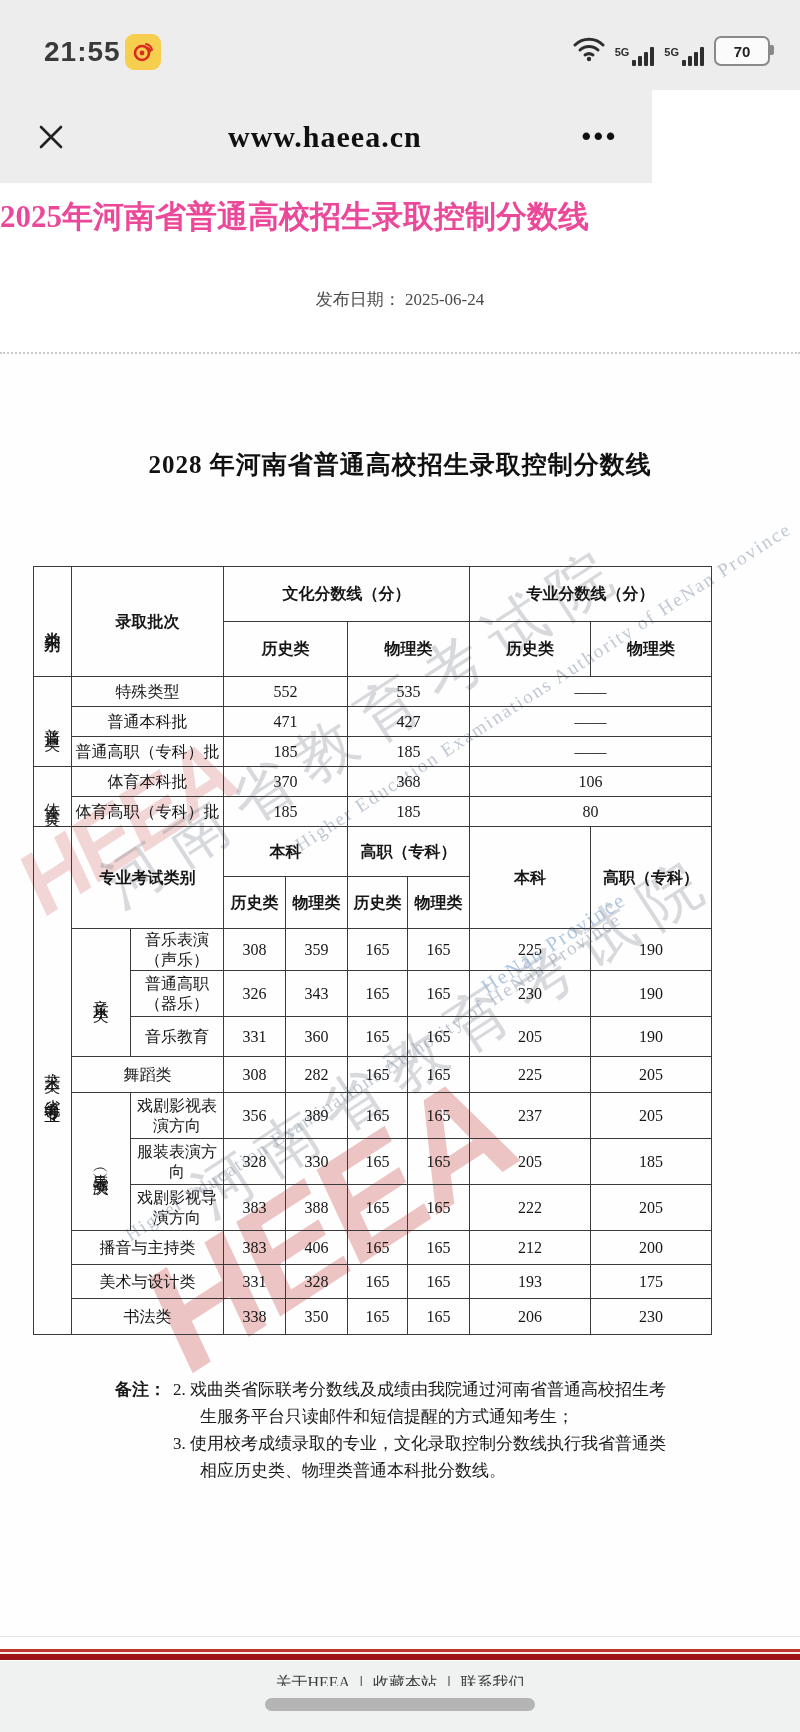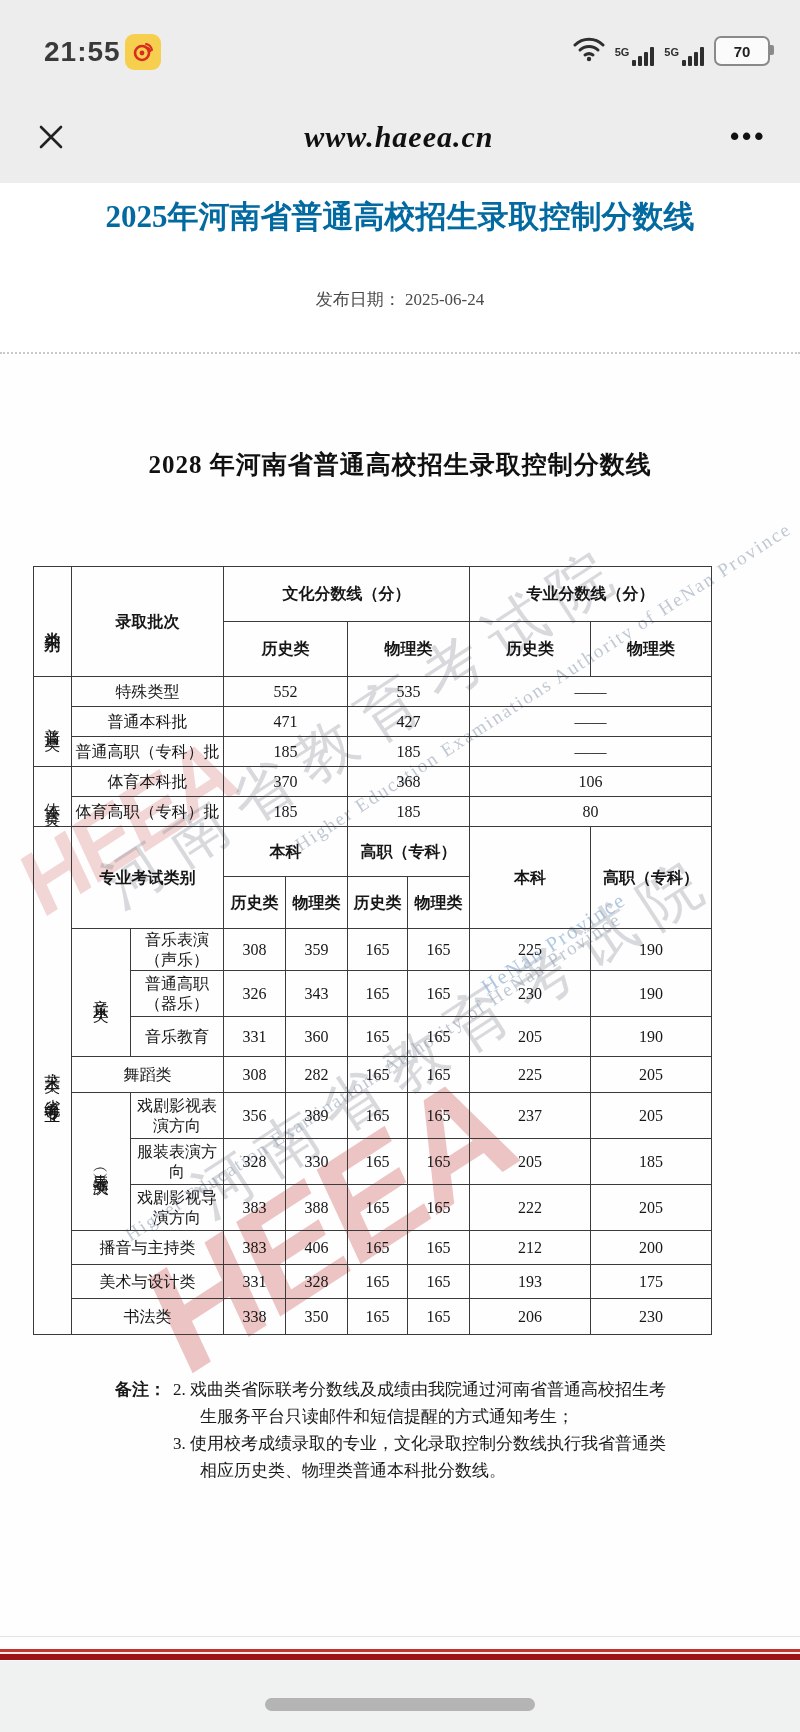--- a/index.html
+++ b/index.html
@@ -17,29 +17,29 @@
   .sig{display:flex;align-items:flex-end;gap:3px;}
   .sig .g5{font-size:11px;font-weight:bold;color:#2e2e2e;margin-bottom:8px;}
   .bars{display:flex;align-items:flex-end;gap:2px;height:20px;}
   .bars i{display:block;width:4px;background:#2e2e2e;border-radius:1px;}
   .battery{position:relative;width:52px;height:26px;border:2px solid #8a8a8a;border-radius:7px;
            background:#fbfbfb;display:flex;align-items:center;justify-content:center;margin-bottom:0px;}
   .battery span{font-size:15px;font-weight:bold;color:#222;}
   .battery .nub{position:absolute;right:-6px;top:7px;width:4px;height:10px;background:#8a8a8a;border-radius:0 2px 2px 0;}
 
   
-  .browserbar{position:absolute;left:0;top:90px;width:800px;height:93px;background:#ededed;
-              display:flex;align-items:center;justify-content:space-between;box-sizing:border-box;padding:0 34px;font-style:italic;}
+  .browserbar{position:absolute;left:0;top:90px;width:652px;height:93px;background:#ededed;
+              display:flex;align-items:center;justify-content:space-between;box-sizing:border-box;padding:0 34px;}
   .close-btn{width:34px;height:34px;display:flex;align-items:center;justify-content:center;}
   .url{font-family:"Liberation Serif",serif;font-weight:bold;font-size:30px;color:#101010;letter-spacing:1px;}
   .menu-btn{font-size:26px;color:#111;letter-spacing:3px;font-weight:bold;}
 
   
-  .article-title{position:absolute;left:0;top:196px;width:800px;text-align:center;
-                 font-family:"Liberation Serif",serif;font-weight:bold;font-size:31px;color:#0369a1;}
+  .article-title{position:absolute;left:0;top:196px;width:800px;text-align:left;
+                 font-family:"Liberation Serif",serif;font-weight:bold;font-size:31px;color:#ec4899;}
   .pub-date{position:absolute;left:0;top:288px;width:800px;text-align:center;font-size:17px;color:#4a4a4a;
             font-family:"Liberation Serif",serif;}
   .dotted-sep{position:absolute;left:0;top:352px;width:800px;border-top:2px dotted #c9c9c9;}
 
   
   .doc{position:absolute;left:0;top:356px;width:800px;height:1284px;background:#fefefe;overflow:hidden;
        font-family:"Liberation Serif",serif;}
   .doc-title{position:absolute;left:0;top:92px;width:800px;text-align:center;font-weight:bold;
              font-size:25px;color:#111;letter-spacing:1px;z-index:2;}
 
@@ -346,16 +346,17 @@
     </div>
   </div>
 
   <div class="pre-footer-line"></div>
   <div class="red-rule">
     <div class="r1"></div>
       <div class="rgap"></div>
       <div class="r2"></div>
   </div>
   <div class="footer">
+    <div class="footer-links">关于HEEA ｜ 收藏本站 ｜ 联系我们</div>
     <div class="home-pill"></div>
   </div>
 
 </div>
 
 </body></html>

